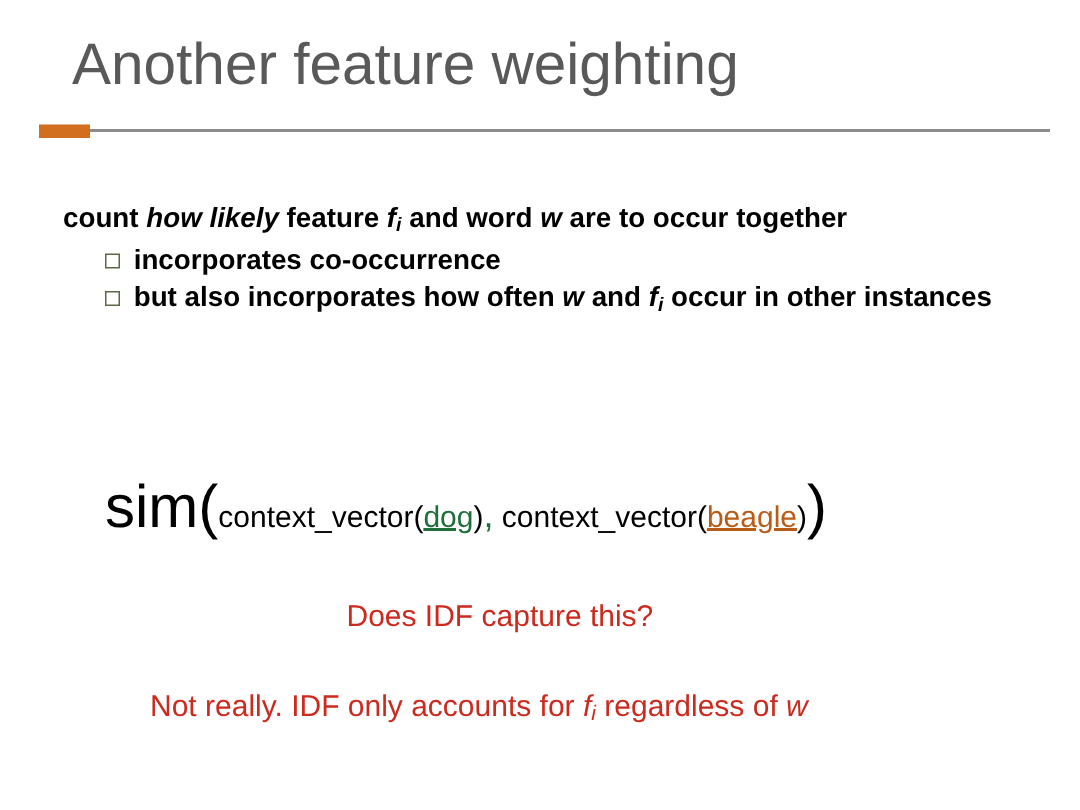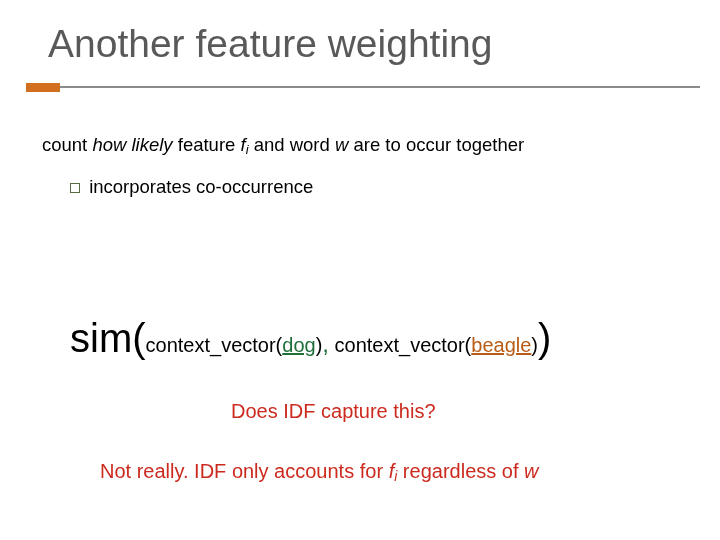--- a/index.html
+++ b/index.html
@@ -49,27 +49,28 @@
     width: 640px;
     background: #8b8b8b;
   }
   .body {
     position: absolute;
     top: 133px;
     left: 42px;
     right: 14px;
     font-size: 18.5px;
     line-height: 1.28;
+    font-weight: bold;
   }
   .bullet-line {
     margin-bottom: 2px;
   }
   .sub {
     margin-left: 28px;
-    margin-top: 16px;
+    margin-top: 2px;
   }
   .box {
     display: inline-block;
     width: 10px;
     height: 10px;
     border: 1.2px solid #5a6b44;
     box-sizing: border-box;
     margin-right: 4px;
     vertical-align: 0px;
   }
@@ -140,20 +141,23 @@
     <div class="accent-line"></div>
   </div>
 
   <div class="body">
     <div class="bullet-line">
       <span>count </span><span class="italic">how likely</span><span> feature </span><span class="italic">f</span><span class="subscr">i</span><span> and word </span><span class="italic">w</span><span> are to occur together</span>
     </div>
     <div class="sub">
       <span class="box"></span><span> incorporates co-occurrence</span>
     </div>
+    <div class="sub">
+      <span class="box"></span><span> but also incorporates how often </span><span class="italic">w</span><span> and </span><span class="italic">f</span><span class="subscr">i</span><span> occur in other instances</span>
+    </div>
   </div>
 
   <div class="sim-line">
     <span class="sim-big">sim(</span><span class="cv">context_vector(</span><span class="word1">dog</span><span class="cv">)</span><span class="sim-comma">,</span><span class="cv">  </span><span class="cv">context_vector(</span><span class="word2">beagle</span><span class="cv">)</span><span class="sim-big">)</span>
   </div>
 
   <div class="question">Does IDF capture this?</div>
 
   <div class="answer">
     <span>Not really.  IDF only accounts for </span><span class="fi-f">f</span><span class="fi-i">i</span><span> regardless of </span><span class="w">w</span>

